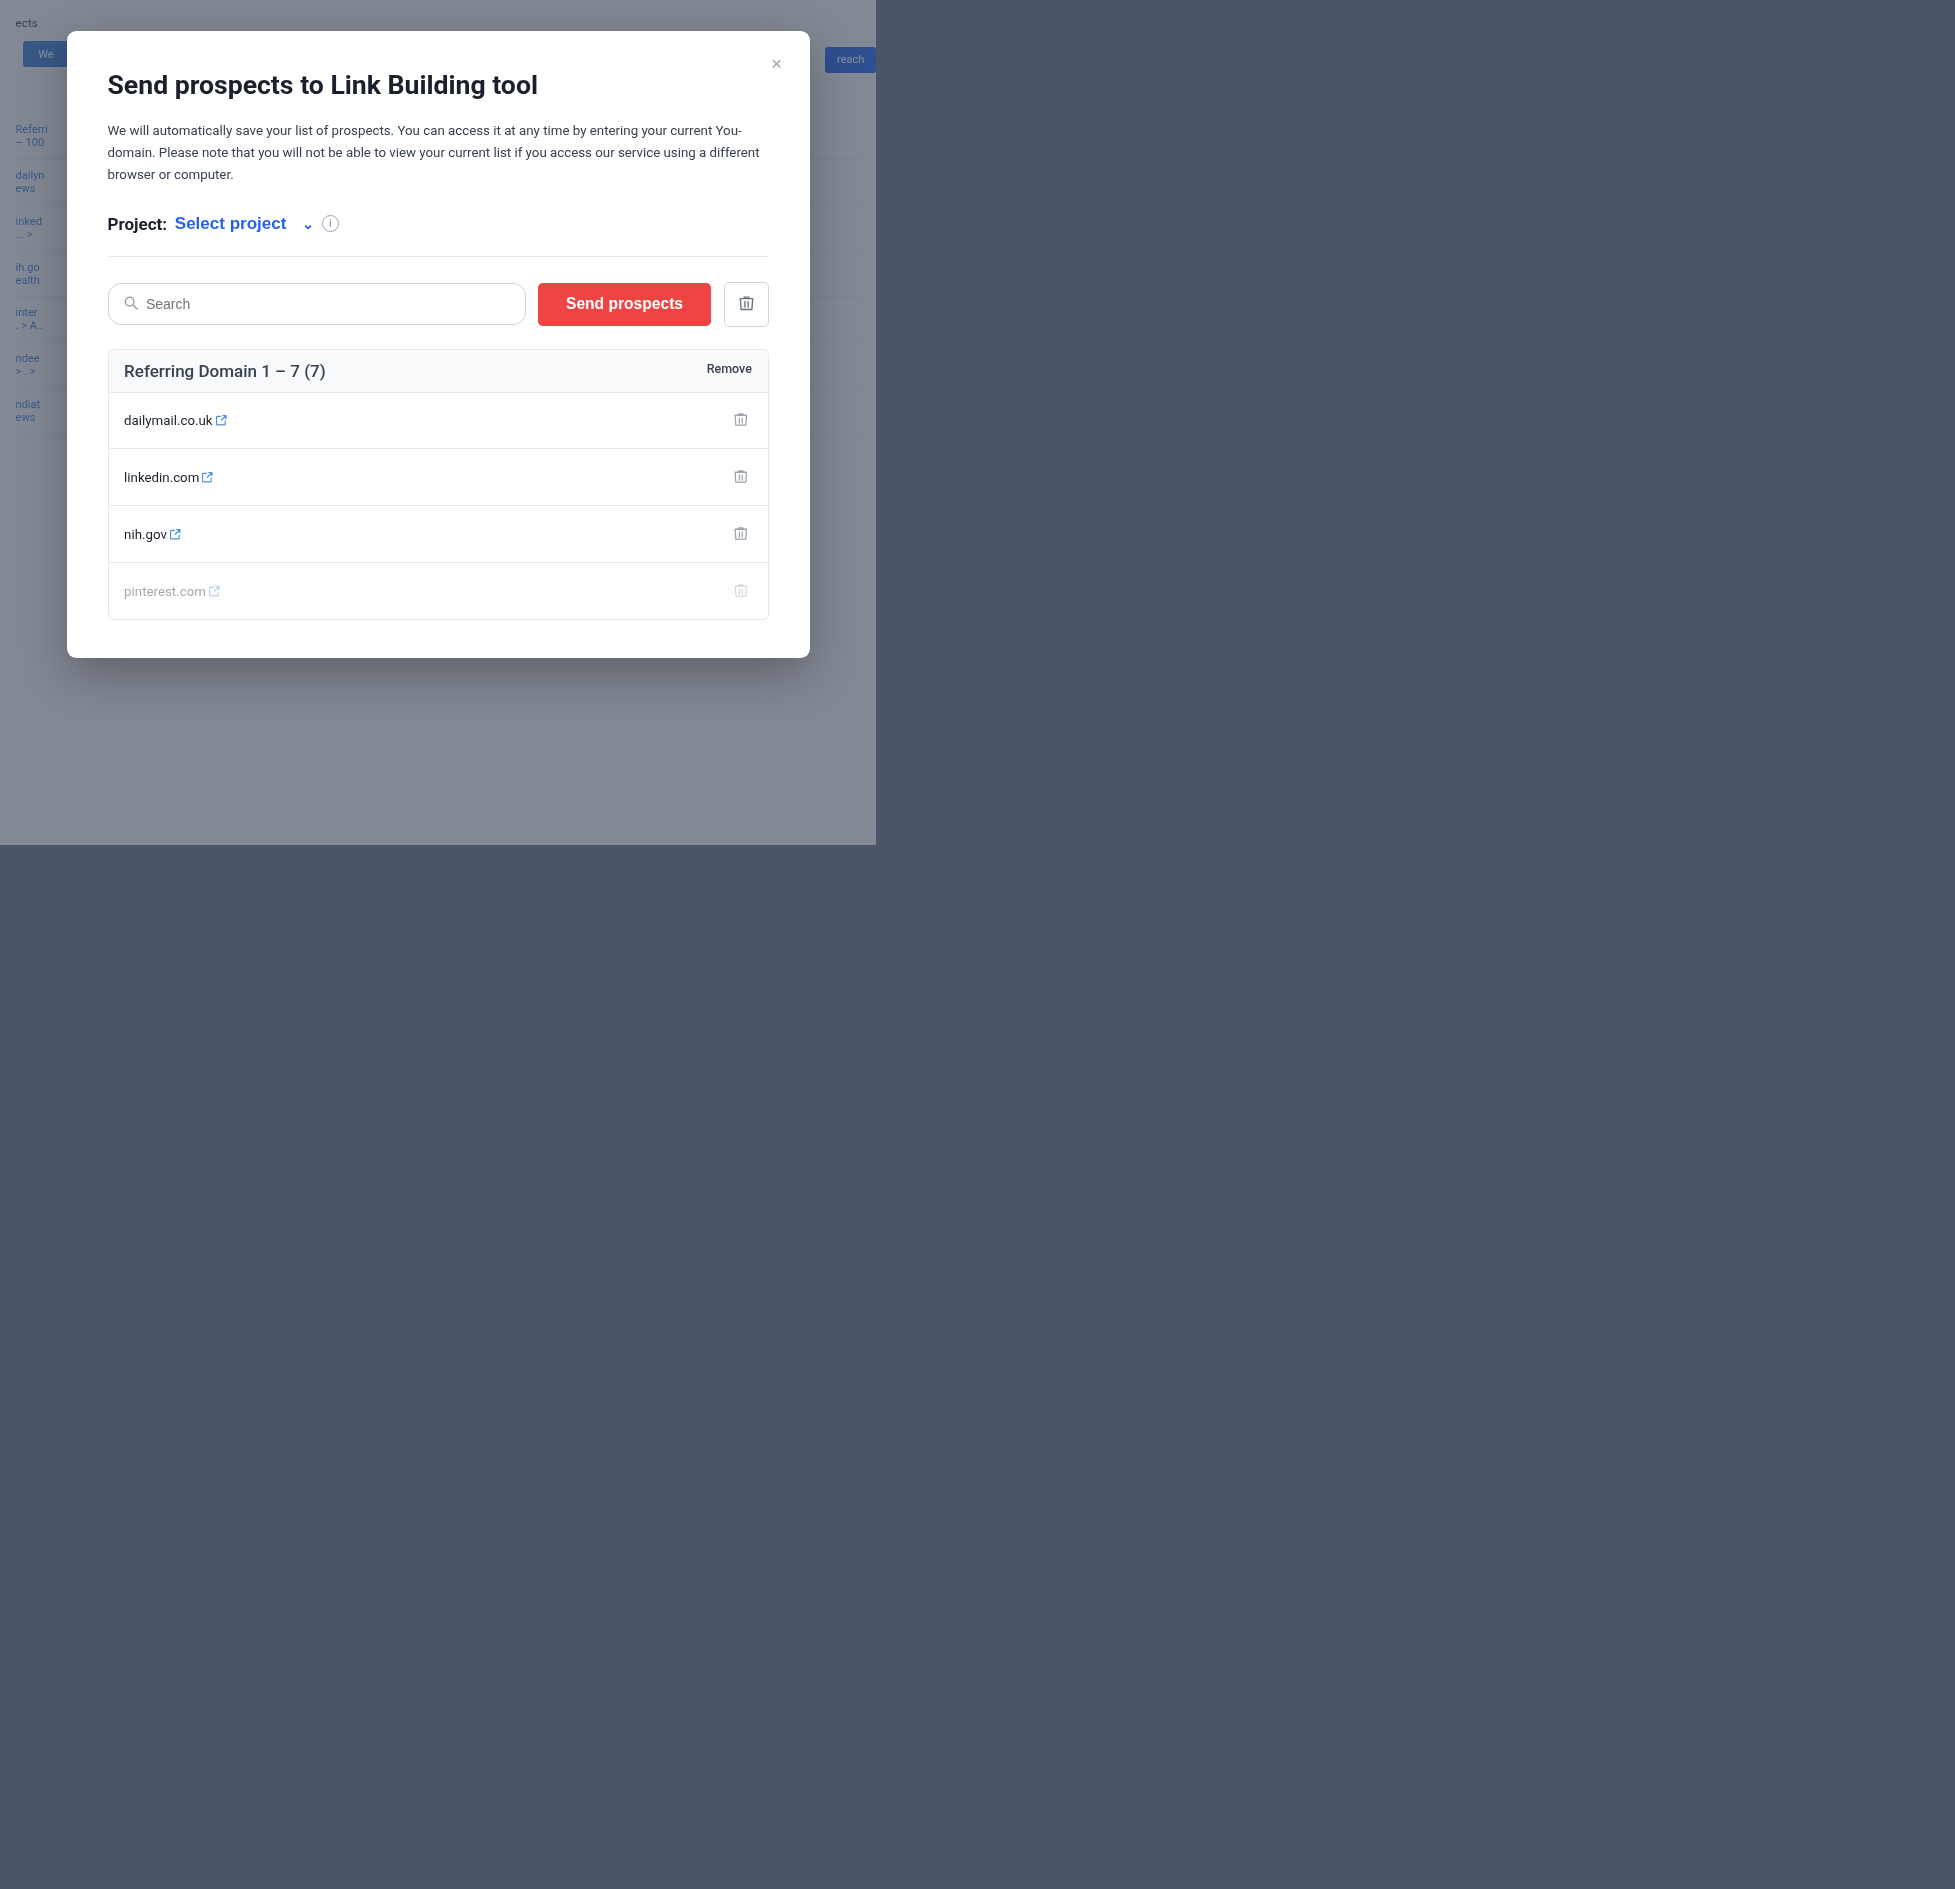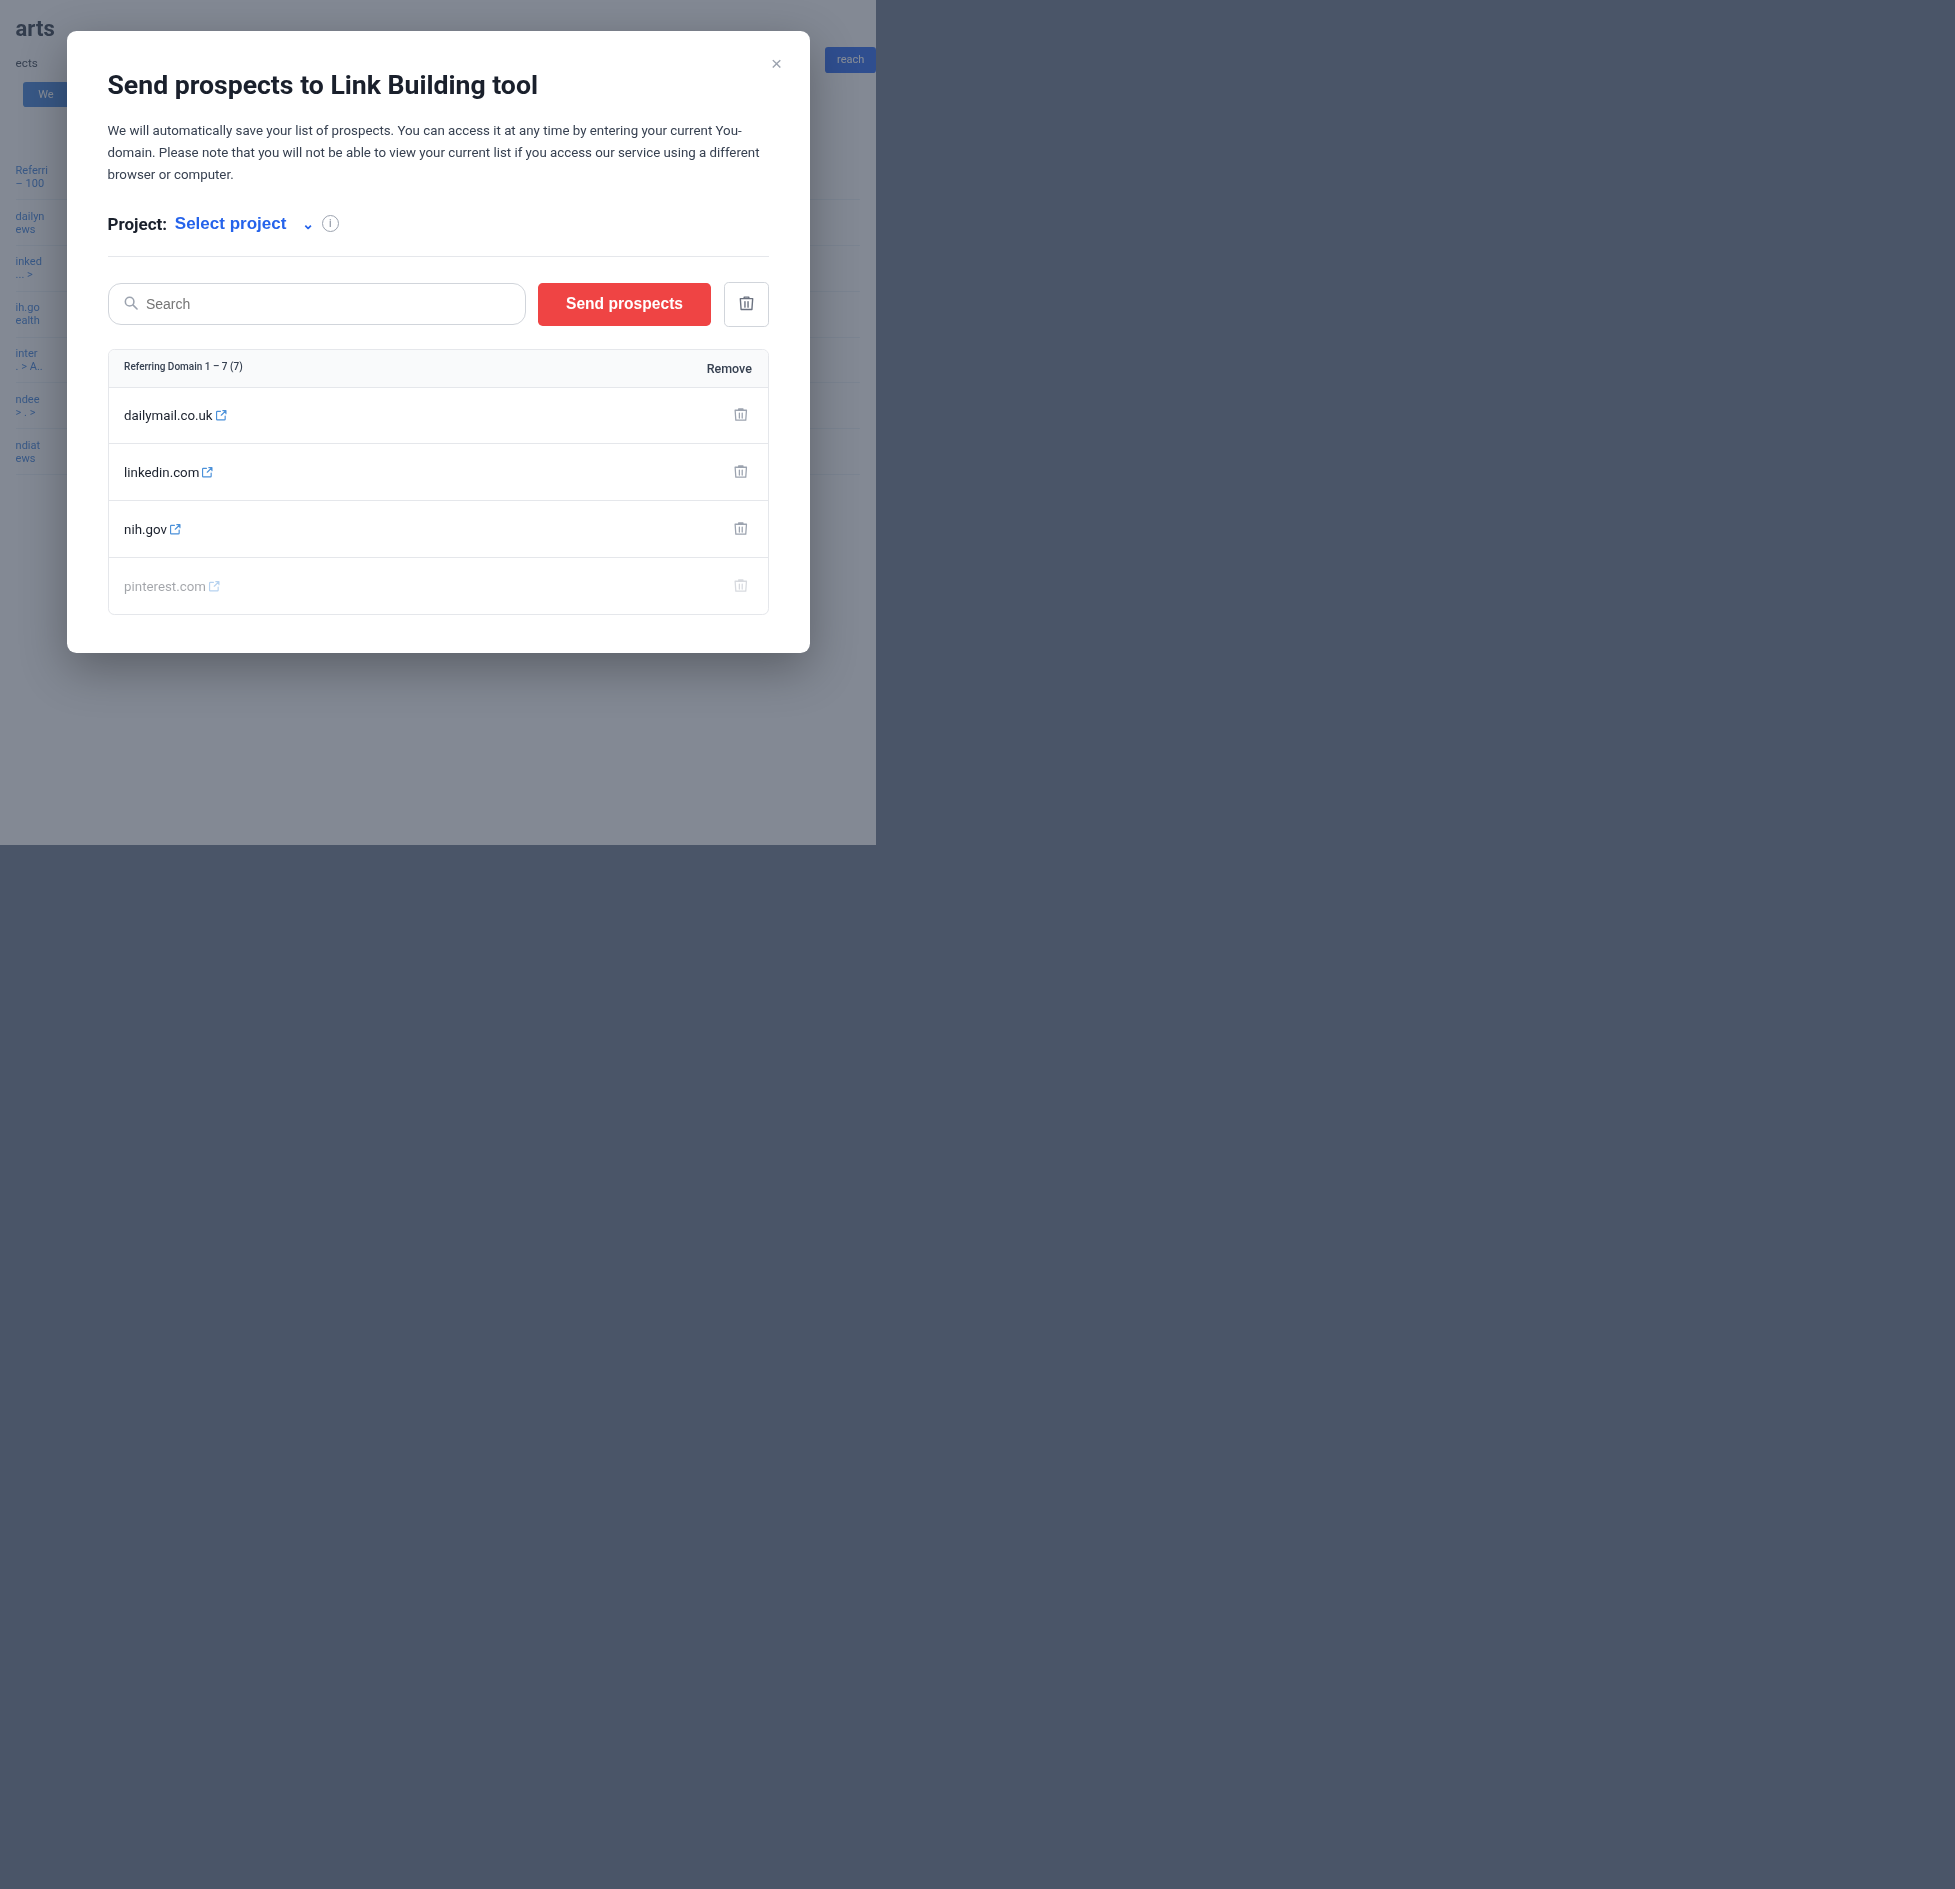--- a/index.html
+++ b/index.html
@@ -221,21 +221,21 @@
 
     .table-header {
       display: flex;
       background: #f9fafb;
       border-bottom: 0.8px solid #e5e7eb;
       padding: 11px 15.6px;
     }
 
     .table-header-domain {
       flex: 1;
-      font-size: 10px;
+      font-size: 17px;
       color: #374151;
       font-weight: 500;
     }
 
     .table-header-remove {
       font-size: 12.5px;
       color: #374151;
       font-weight: 500;
       width: 78px;
       text-align: right;
@@ -290,21 +290,20 @@
     .table-wrapper {
       border: 0.8px solid #e5e7eb;
       border-radius: 6.3px;
       overflow: hidden;
     }
   </style>
 </head>
 <body>
 
 <div class="bg-page">
-  <div class="bg-header">arts</div>
   <div style="color:#374151; font-size:11.7px; margin-bottom:11.7px;">ects</div>
   <div class="bg-tabs">
     <div class="bg-tab">We</div>
     <div class="bg-tab active" style="position:absolute;right:0;top:47px;padding:6.3px 11.7px;">reach</div>
   </div>
   <div style="margin-top:47px;">
     <div class="bg-table-row" style="color:#3a7bd5;">Referri<br>– 100</div>
     <div class="bg-table-row" style="color:#3a7bd5;">dailyn<br>ews</div>
     <div class="bg-table-row" style="color:#3a7bd5;">inked<br>... &gt;</div>
     <div class="bg-table-row" style="color:#3a7bd5;">ih.go<br>ealth</div>

